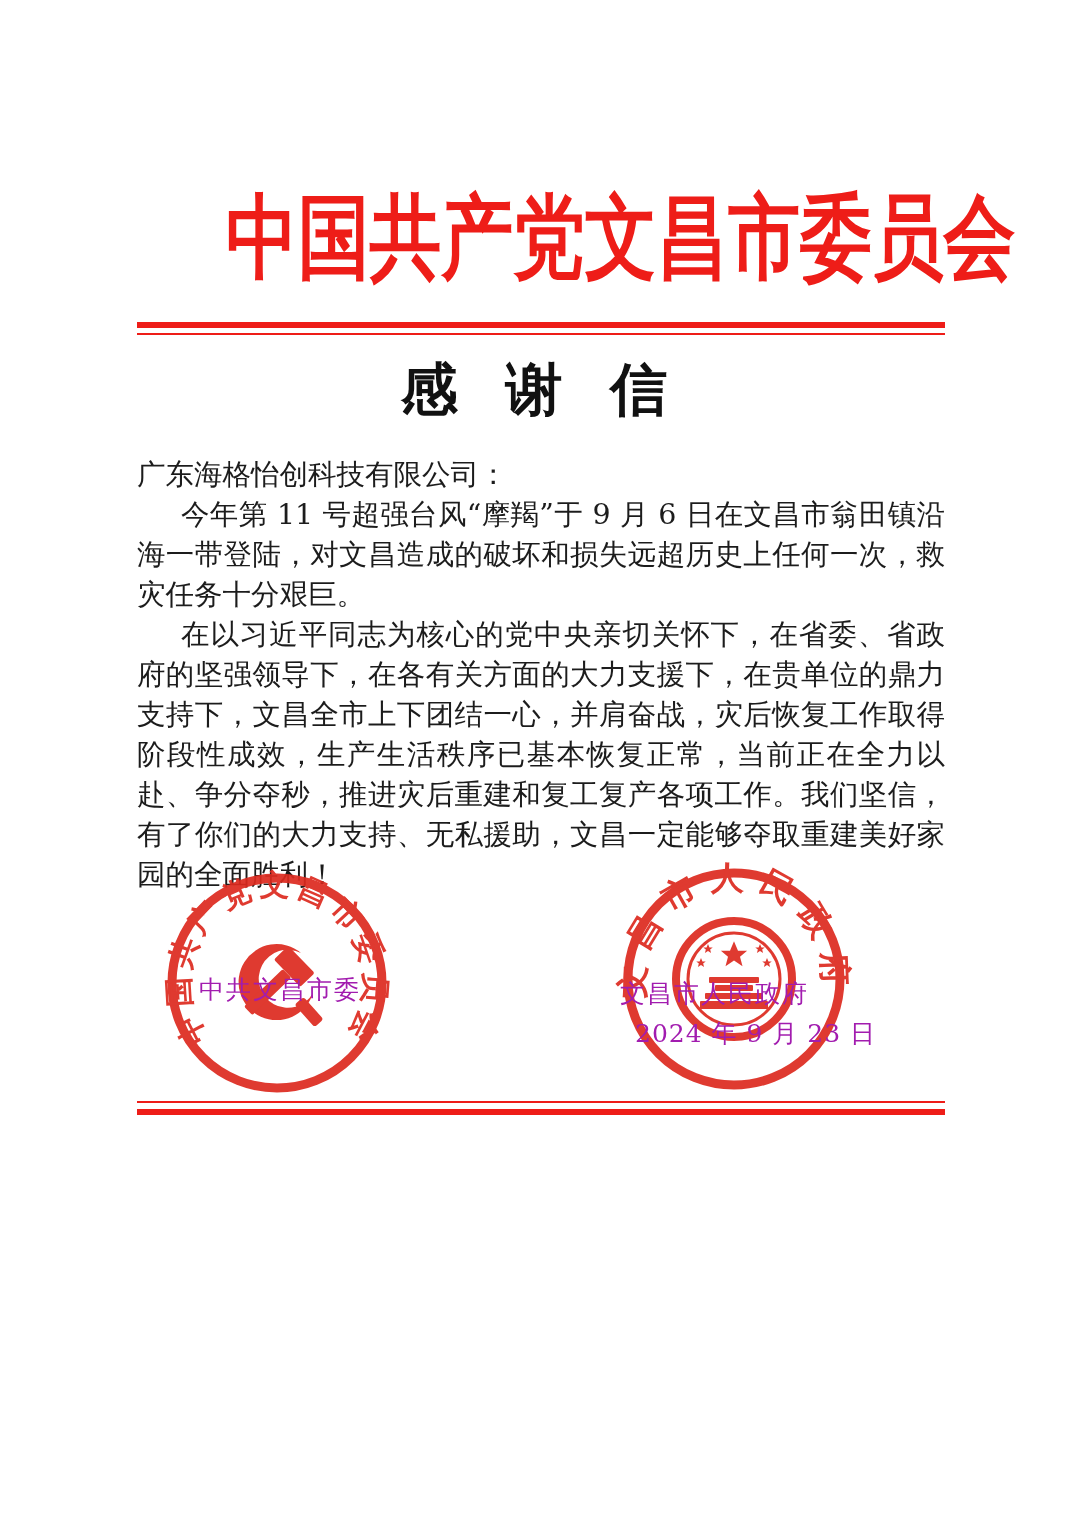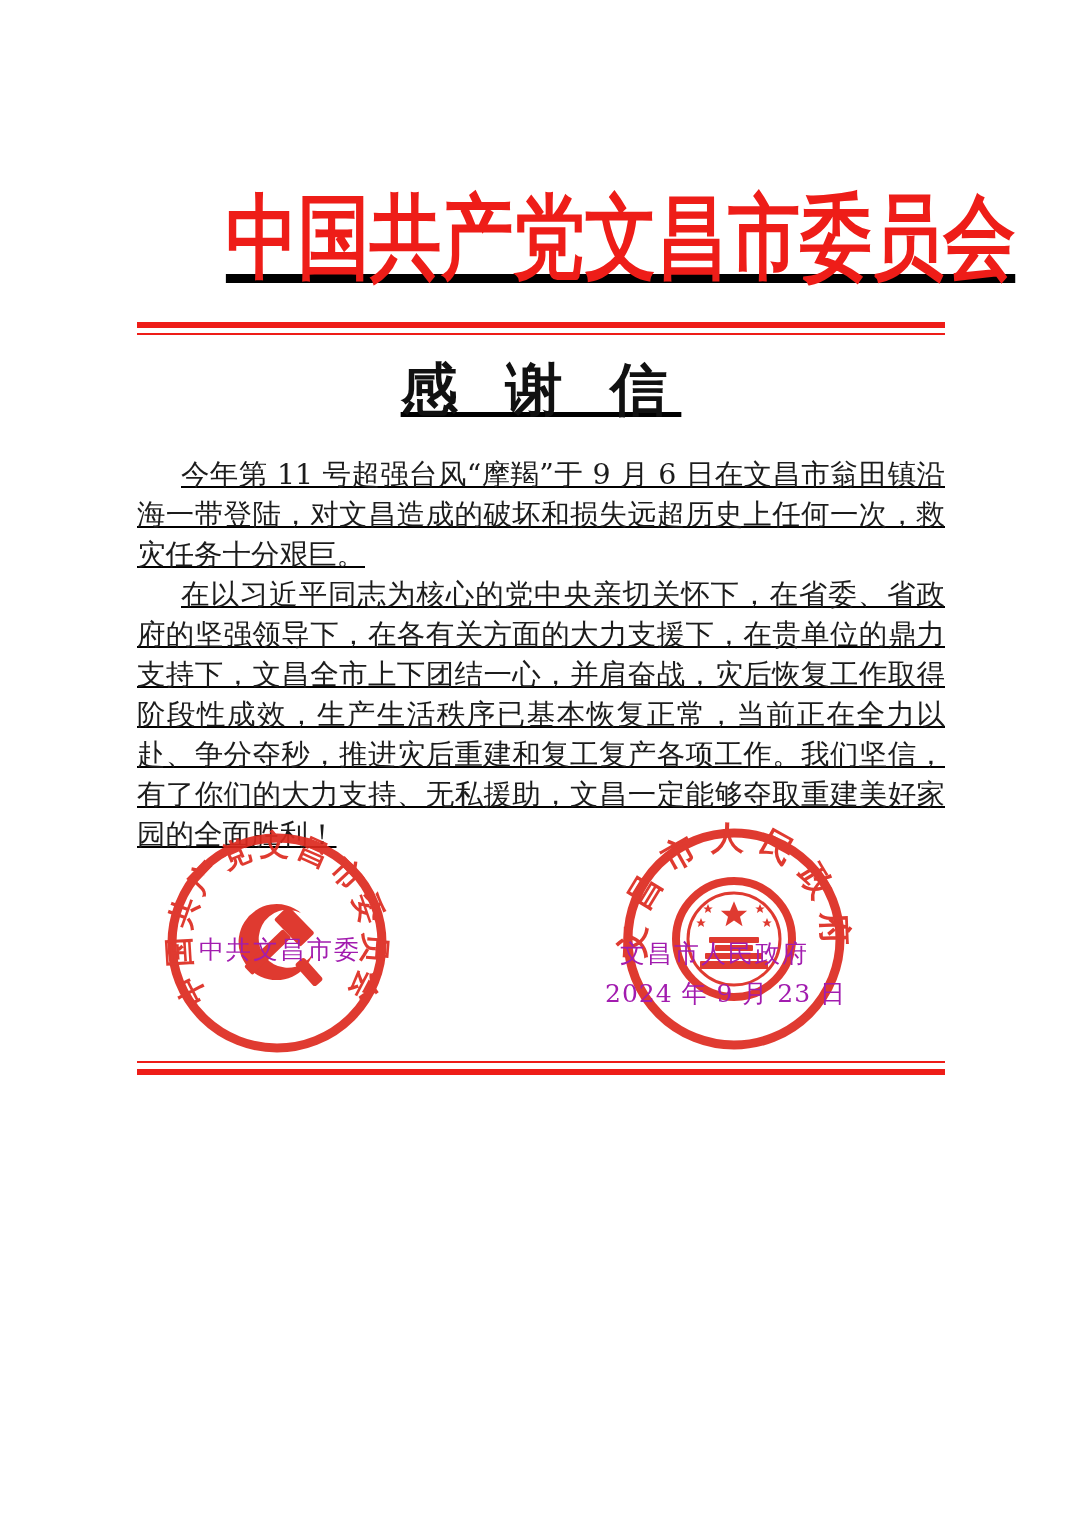--- a/index.html
+++ b/index.html
@@ -9,21 +9,21 @@
   }
   html,body{margin:0;padding:0;background:#ffffff;}
   .page{
     position:relative;
     width:1080px;height:1527px;
     background:#ffffff;
     overflow:hidden;
     font-family:"DejaVu Serif","Liberation Serif",serif;
   }
   .content{
-    position:absolute;left:137px;top:0;width:808px;text-decoration:underline;
+    position:absolute;left:137px;top:0;width:808px;
   }
   
   .letterhead{
     margin:186px 0 0 0;
     height:102px;line-height:102px;
     font-size:92px;font-weight:700;
     color:var(--accent-red);
     white-space:nowrap;
     text-align:center;
     transform:scaleX(0.78);
@@ -58,21 +58,21 @@
   .seal{position:absolute;}
   .seal-party{left:20px;top:-32px;}
   .seal-gov{left:477px;top:-36px;}
   .sig-text{
     position:absolute;z-index:3;
     font-size:25px;color:#a21caf;
     letter-spacing:2px;white-space:nowrap;
   }
   .sig-left-name{left:62px;top:78px;}
   .sig-right-name{left:483px;top:82px;}
-  .sig-date{left:468px;top:122px;letter-spacing:1px;}
+  .sig-date{left:498px;top:122px;letter-spacing:1px;}
   
   .foot-rules .rule-thin{margin-top:0;}
   .foot-rules .rule-thick{margin-top:6px;}
   svg text{font-family:"DejaVu Serif","Liberation Serif",serif;font-weight:700;}
 </style>
 </head>
 <body>
 
 <div class="page">
   <div class="content">
@@ -80,20 +80,21 @@
     <h1 class="letterhead">中国共产党文昌市委员会</h1>
 
     <div class="head-rules">
       <div class="rule rule-thick"></div>
       <div class="rule rule-thin"></div>
     </div>
 
     <h2 class="doc-title">感 谢 信</h2>
 
     <main class="body">
+      <p class="salutation">广东海格怡创科技有限公司：</p>
       <p class="para">今年第 11 号超强台风“摩羯”于 9 月 6 日在文昌市翁田镇沿海一带登陆，对文昌造成的破坏和损失远超历史上任何一次，救灾任务十分艰巨。</p>
       <p class="para">在以习近平同志为核心的党中央亲切关怀下，在省委、省政府的坚强领导下，在各有关方面的大力支援下，在贵单位的鼎力支持下，文昌全市上下团结一心，并肩奋战，灾后恢复工作取得阶段性成效，生产生活秩序已基本恢复正常，当前正在全力以赴、争分夺秒，推进灾后重建和复工复产各项工作。我们坚信，有了你们的大力支持、无私援助，文昌一定能够夺取重建美好家园的全面胜利！</p>
     </main>
 
     <div class="sign-area">
 
       <svg class="seal seal-party" width="240" height="240" viewBox="-120 -120 240 240" aria-hidden="true">
         <g opacity="0.92">
           <circle r="105" fill="none" stroke="#dd2a1f" stroke-width="9"></circle>
           <path id="partyArc" d="M -67.4,56.6 A 88,88 0 1 1 67.4,56.6" fill="none"></path>

